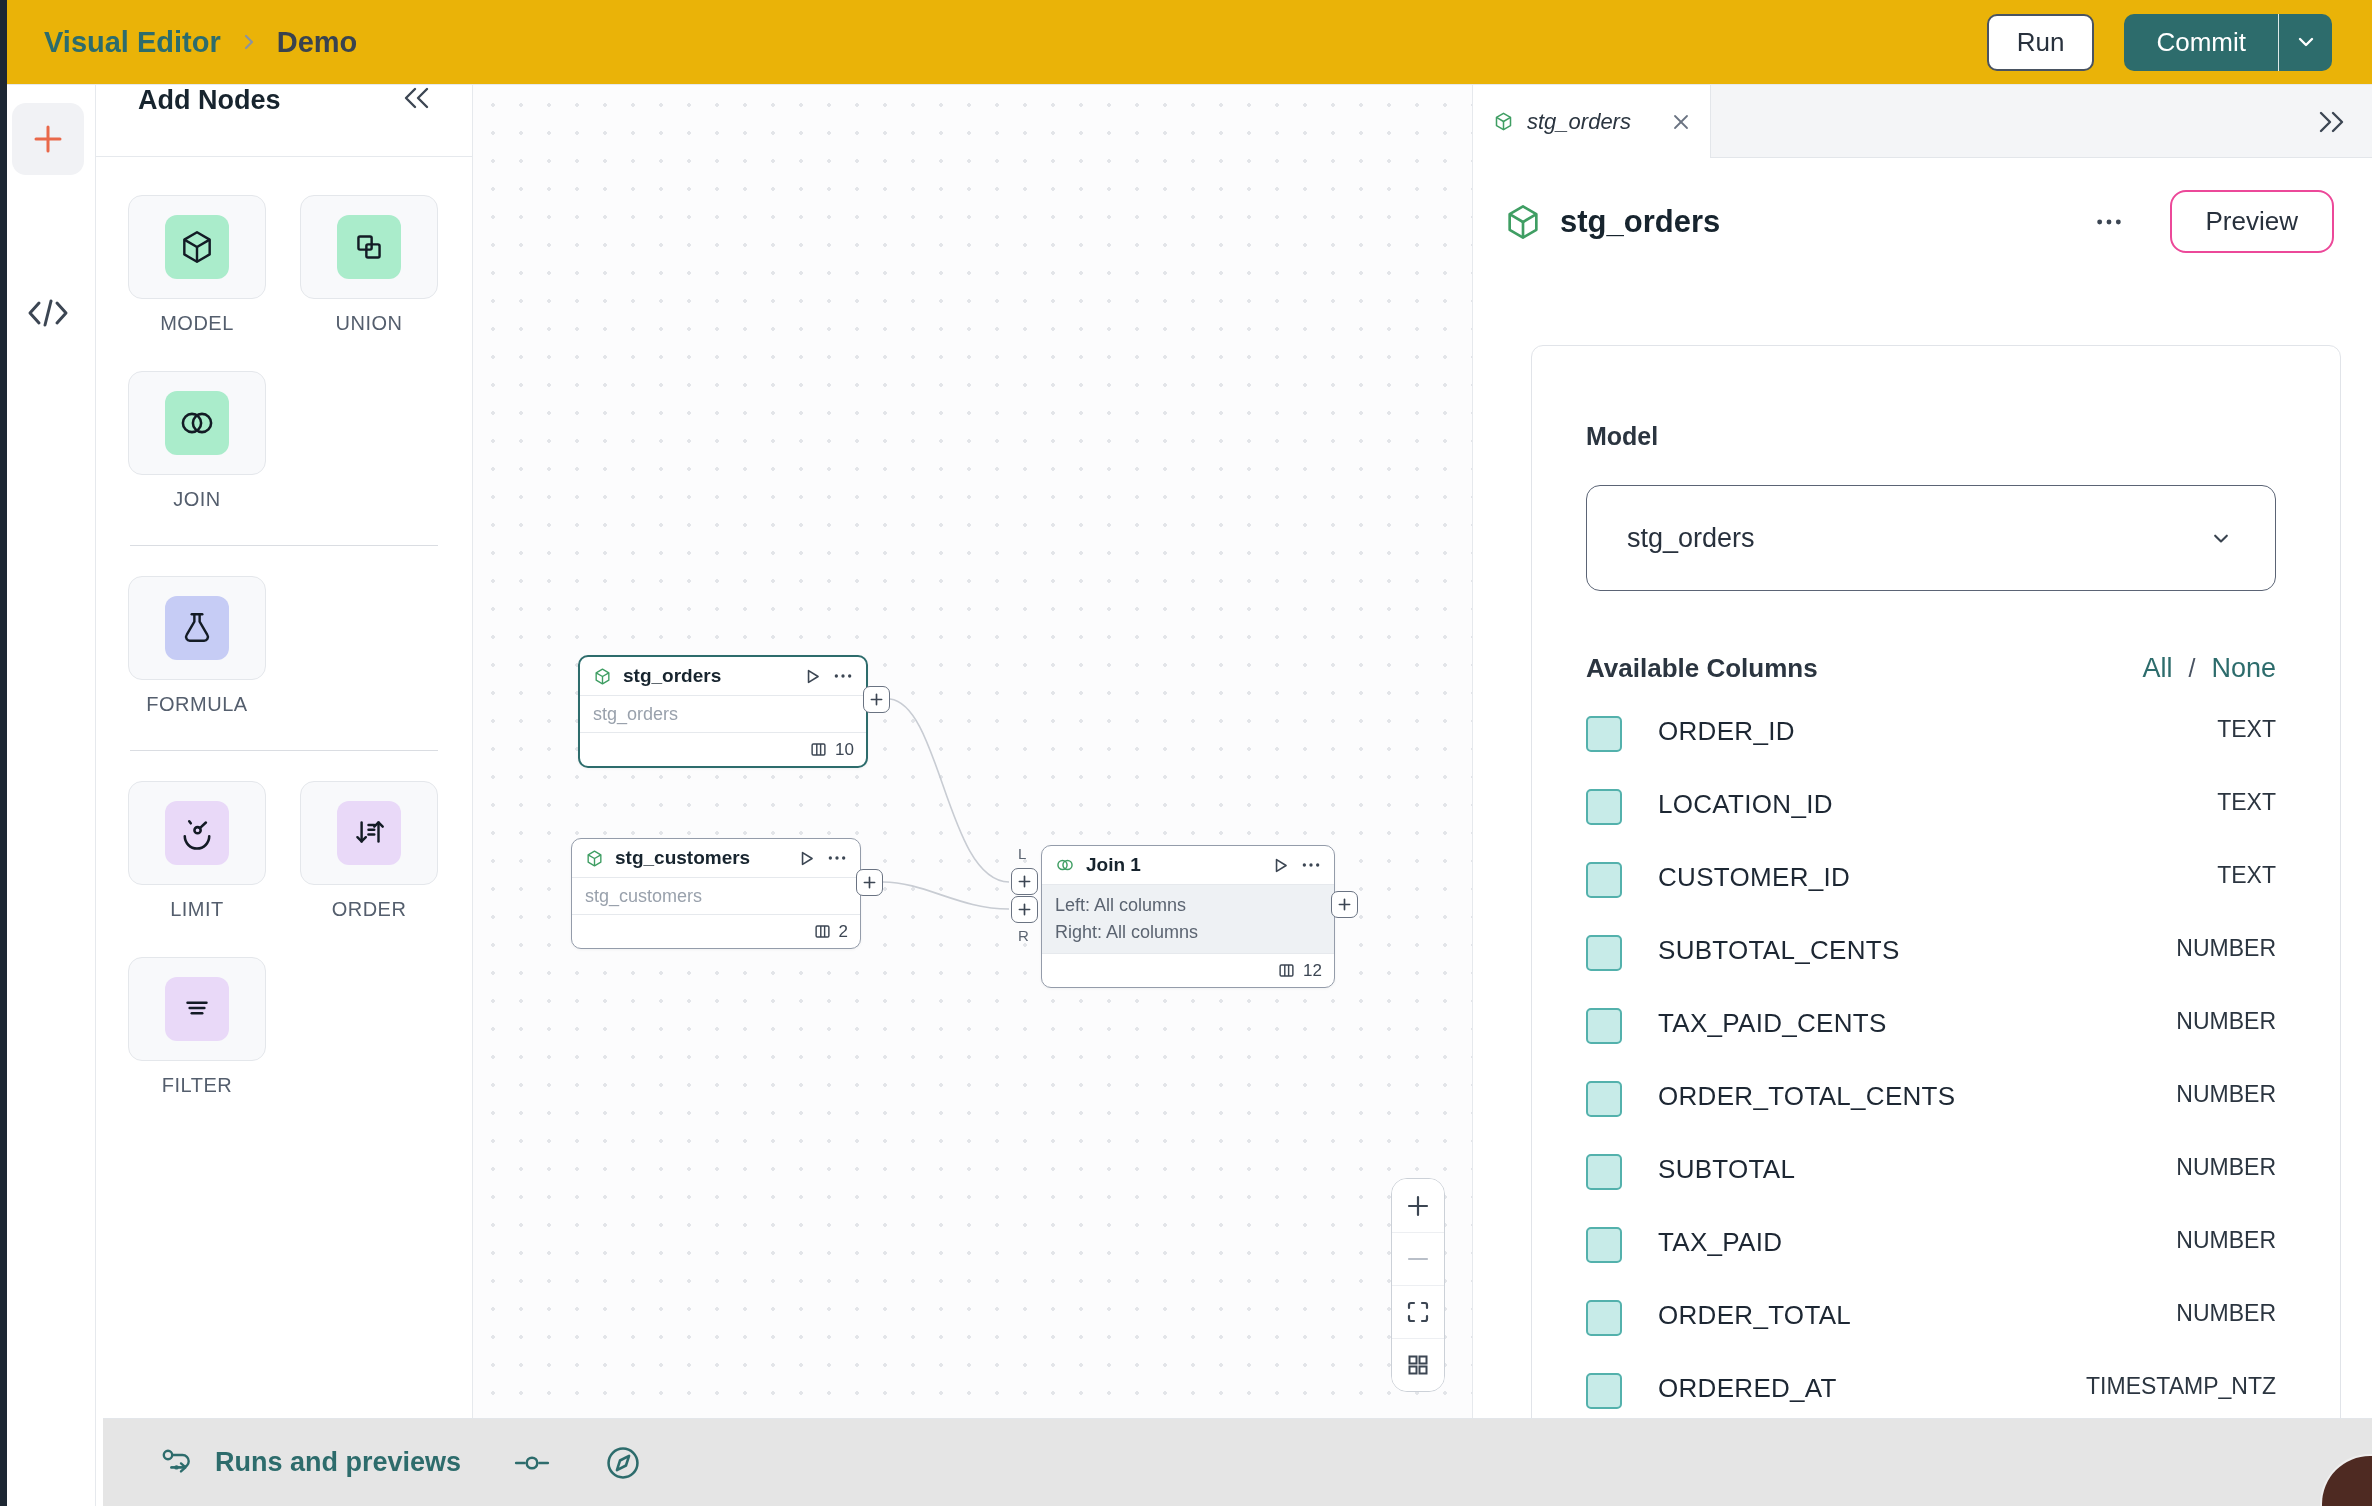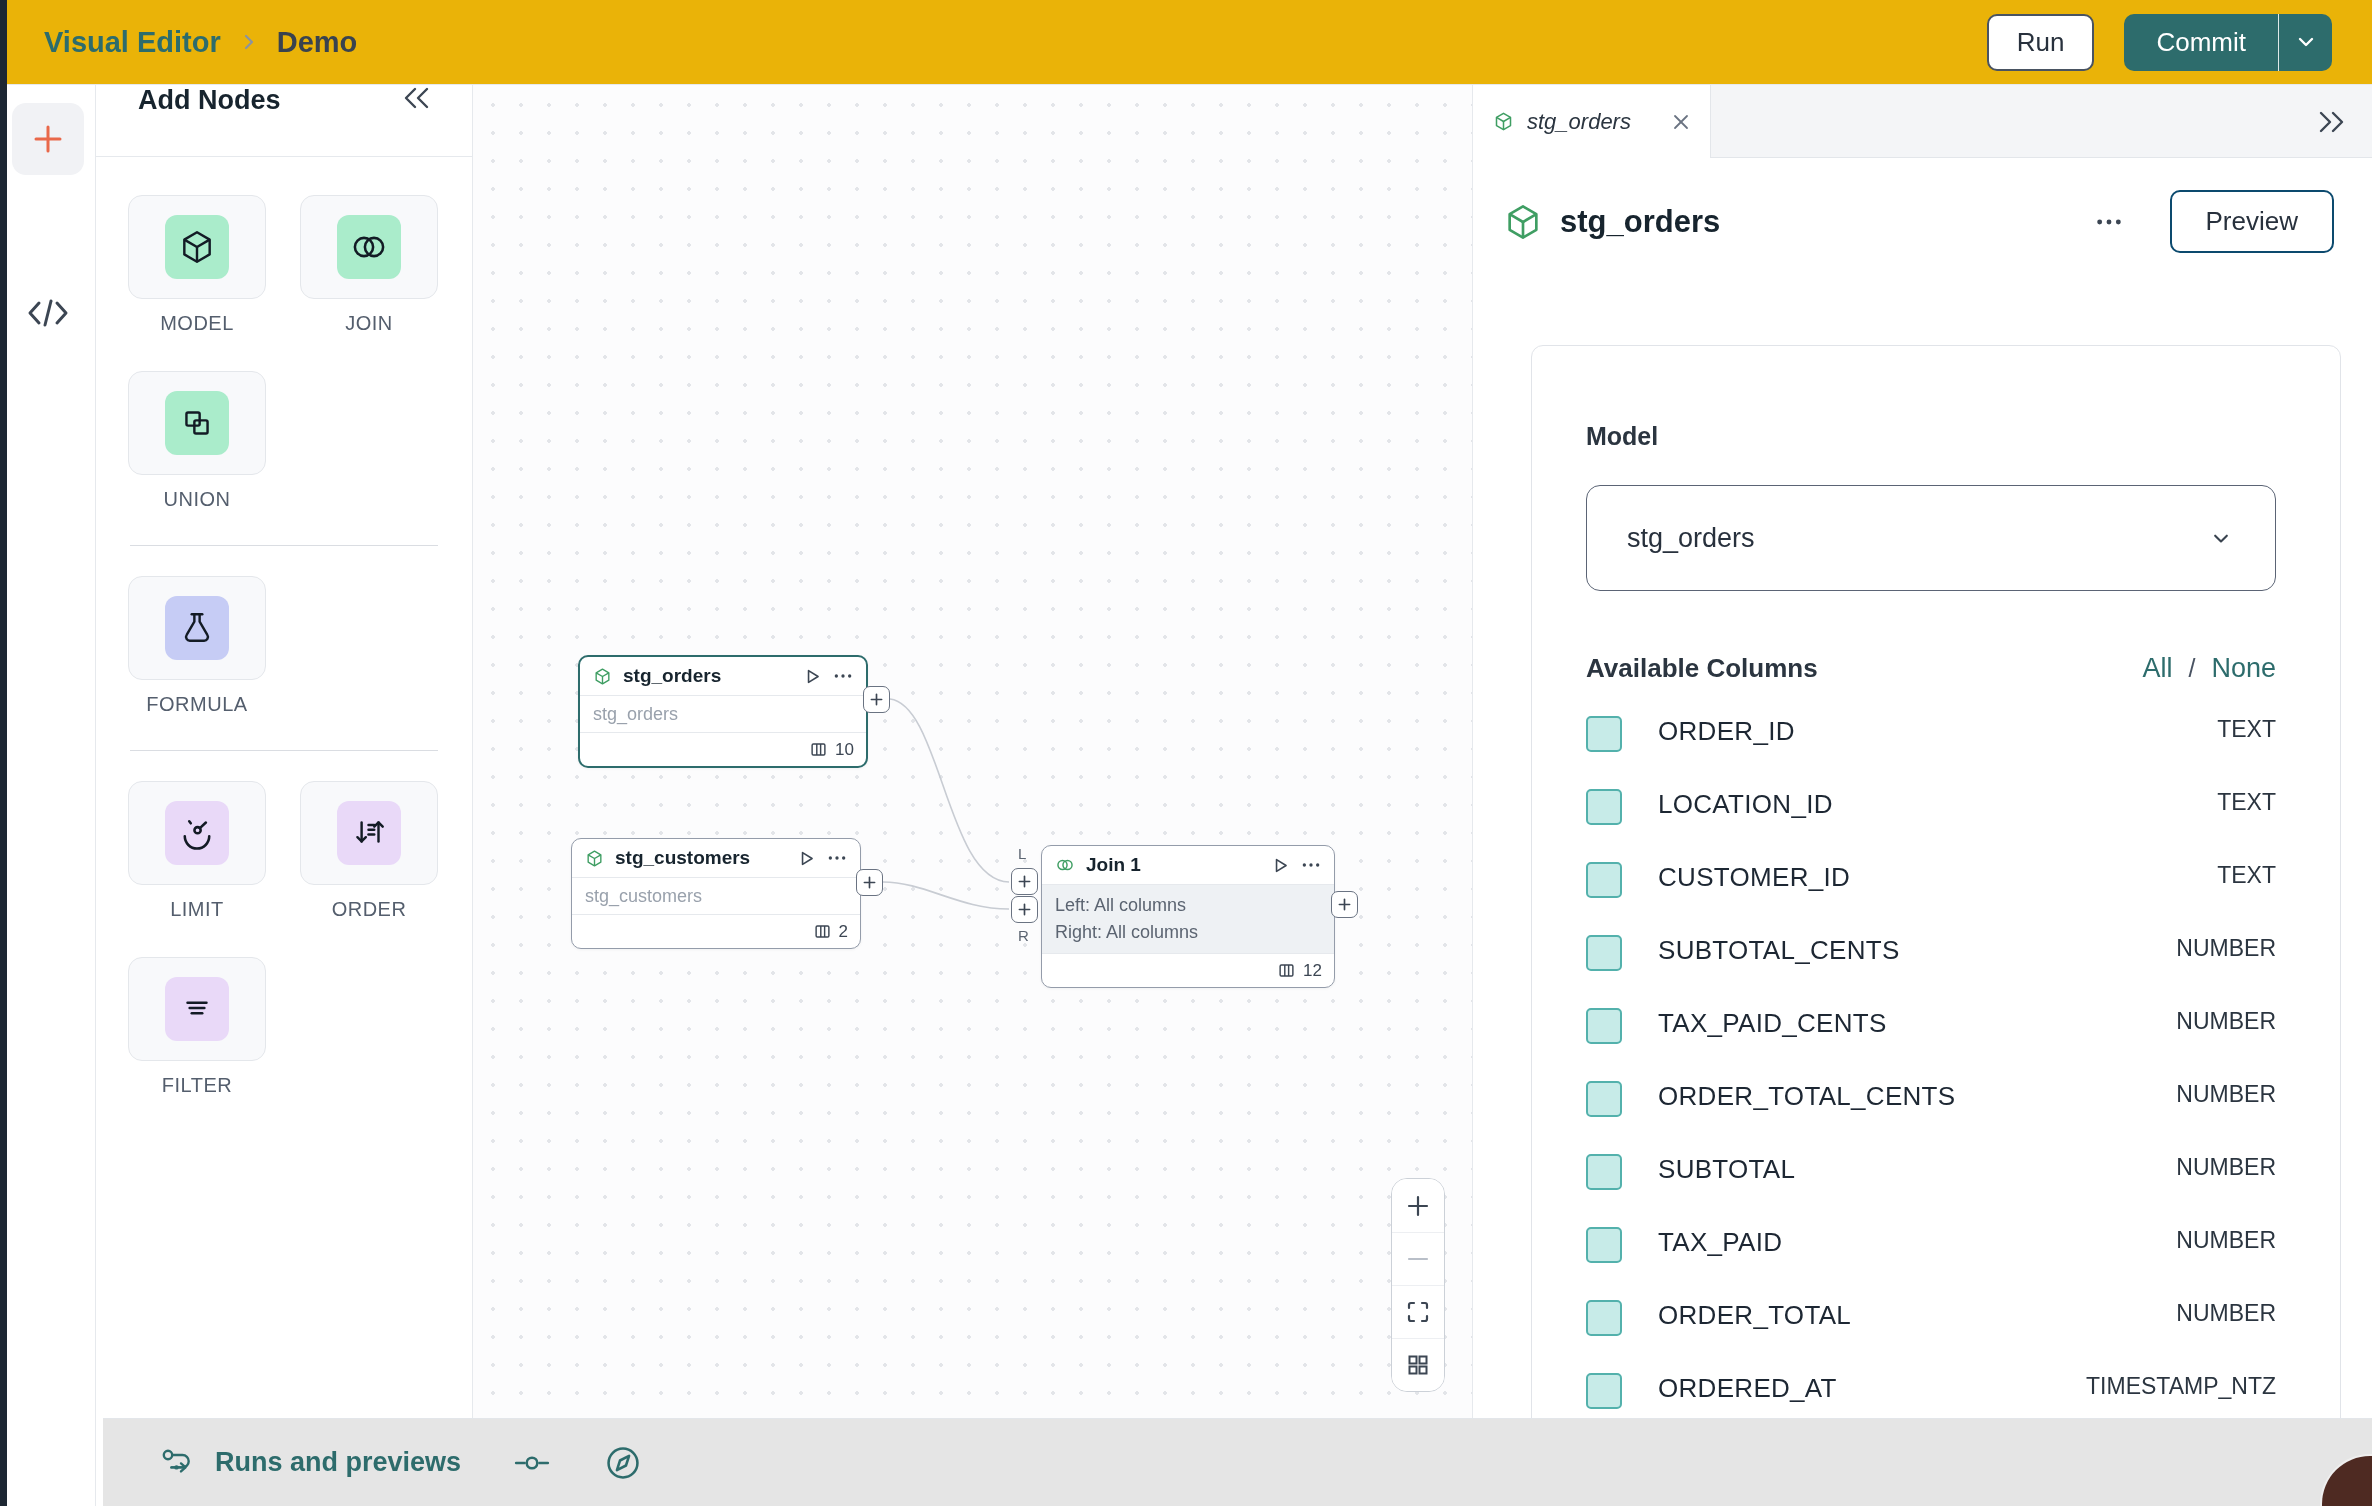--- a/index.html
+++ b/index.html
@@ -92,21 +92,21 @@
   .tabbar{height:73px;flex:0 0 73px;background:#f4f5f7;display:flex;align-items:stretch;position:relative;box-shadow:inset 0 -1px 0 #e3e6ea}
   .tab{width:238px;background:#fff;border-right:1px solid #e3e6ea;display:flex;align-items:center;gap:13px;padding:0 20px;box-shadow:inset 0 -1px 0 #fff;cursor:pointer}
   .tab-label{font-size:22px;font-style:italic;color:#2b3540;flex:1;white-space:nowrap;overflow:hidden}
   .tab-close{color:#6a7382;cursor:pointer}
   .tab-expand{position:absolute;right:26px;top:50%;transform:translateY(-50%);color:var(--ink-soft);cursor:pointer}
 
   .panel-title-row{display:flex;align-items:center;gap:17px;margin:32px 38px 0 30px}
   .panel-title{font-size:31px;font-weight:700;color:var(--ink)}
   .panel-title-row .spacer{flex:1}
   .panel-dots{color:var(--ink-soft);margin-right:30px;cursor:pointer}
-  .preview-btn{height:63px;padding:0 34px;border:2px solid #0c4a6e;border-radius:10px;background:#fff;font-size:26px;color:#28313d;font-family:inherit;cursor:pointer}
+  .preview-btn{height:63px;padding:0 34px;border:2px solid #ec4899;border-radius:16px;background:#fff;font-size:26px;color:#28313d;font-family:inherit;cursor:pointer}
 
   .card{margin:92px 0 0 58px;width:810px;height:1160px;border:1.5px solid #e1e4e9;border-radius:12px;padding:76px 64px 0 54px}
   .model-label{font-size:25px;font-weight:700;color:#2b3540}
   .model-select{margin-top:34px;height:106px;border:1.5px solid #5b6475;border-radius:14px;display:flex;align-items:center;padding:0 40px;cursor:pointer;background:#fff}
   .model-value{font-size:27px;color:#28313d}
   .model-select .spacer{flex:1}
   .select-caret{color:#39434f}
 
   .avail-row{margin-top:62px;display:flex;align-items:baseline}
   .avail-label{font-size:26px;font-weight:700;color:#2b3540}
@@ -202,38 +202,38 @@
                     <polyline points="6,11 18,18 30,11"></polyline>
                     <line x1="18" y1="18" x2="18" y2="32"></line>
                   </svg>
             </div>
               </div>
             <div class="tile-label">MODEL</div>
           </div>
           <div class="tile-wrap">
             <div class="tile">
                 <div class="tile-icon green">
+              <svg width="38" height="38" viewBox="0 0 36 36" fill="none" stroke="currentColor" stroke-width="2.3" stroke-linejoin="round">
+                    <rect x="8" y="8" width="12.5" height="12.5" rx="1.5"></rect>
+                    <rect x="15.5" y="15.5" width="12.5" height="12.5" rx="1.5"></rect>
+                  </svg>
+            </div>
+              </div>
+            <div class="tile-label">UNION</div>
+          </div>
+          <div class="tile-wrap">
+            <div class="tile">
+                <div class="tile-icon green">
               <svg width="40" height="40" viewBox="0 0 36 36" fill="none" stroke="currentColor" stroke-width="2.3">
                     <circle cx="13.5" cy="18" r="8.2"></circle>
                     <circle cx="22.5" cy="18" r="8.2"></circle>
                   </svg>
             </div>
               </div>
             <div class="tile-label">JOIN</div>
-          </div>
-          <div class="tile-wrap">
-            <div class="tile">
-                <div class="tile-icon green">
-              <svg width="38" height="38" viewBox="0 0 36 36" fill="none" stroke="currentColor" stroke-width="2.3" stroke-linejoin="round">
-                    <rect x="8" y="8" width="12.5" height="12.5" rx="1.5"></rect>
-                    <rect x="15.5" y="15.5" width="12.5" height="12.5" rx="1.5"></rect>
-                  </svg>
-            </div>
-              </div>
-            <div class="tile-label">UNION</div>
           </div>
         </div>
 
         <hr class="palette-divider">
 
         <div class="tile-grid">
           <div class="tile-wrap">
             <div class="tile">
                 <div class="tile-icon indigo">
               <svg width="38" height="38" viewBox="0 0 36 36" fill="none" stroke="currentColor" stroke-width="2.3" stroke-linecap="round" stroke-linejoin="round">

